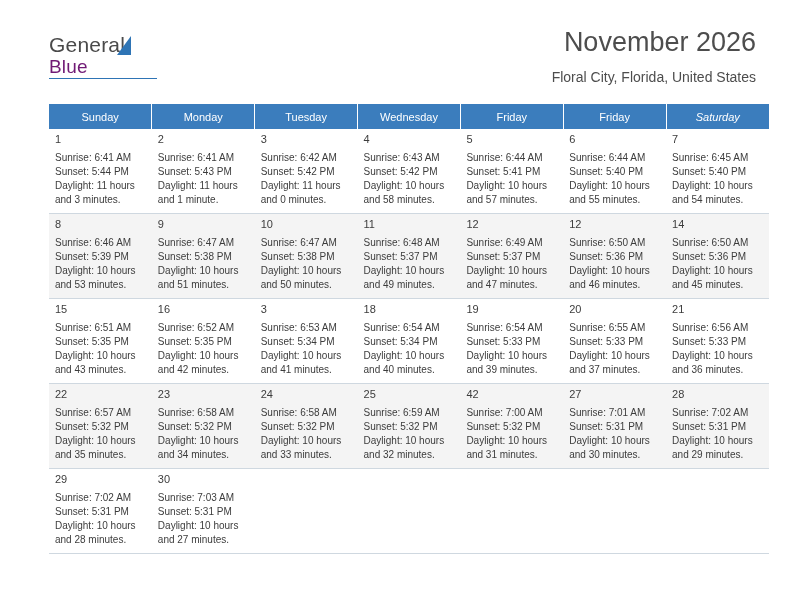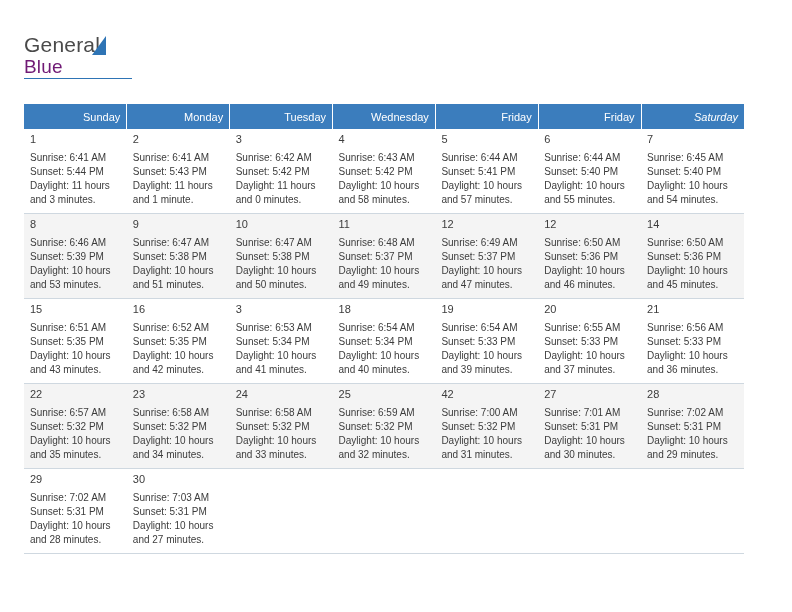--- a/index.html
+++ b/index.html
@@ -12,21 +12,21 @@
     background: #ffffff;
     font-family: "Liberation Sans", sans-serif;
     color: #3c3c3c;
     overflow: hidden;
   }
   .page {
     position: relative;
     width: 792px;
     height: 477px;
     box-sizing: border-box;
-    padding: 28px 36px 0 24px;
+    padding: 28px 36px 0 49px;
   }
   
   .header {
     display: flex;
     align-items: flex-start;
     justify-content: space-between;
     height: 64px;
   }
   .logo {
     position: relative;
@@ -82,21 +82,21 @@
     margin-top: 12px;
     width: 720px;
     border-collapse: collapse;
     table-layout: fixed;
   }
   .calendar th {
     background: #3b7dbd;
     color: #ffffff;
     font-size: 11px;
     font-weight: normal;
-    text-align: right;
+    text-align: center;
     padding: 4px 6px;
     height: 17px;
     border-right: 1px solid #ffffff;
   }
   .calendar th:last-child { border-right: none; font-style: italic; }
   .calendar td {
     vertical-align: top;
     height: 81px;
     padding: 3px 6px 0 6px;
     border-bottom: 1px solid #cfd8e0;
@@ -120,20 +120,24 @@
 <body>
 
 <div class="page">
 
   <div class="header">
     <div class="logo">
       <span class="logo-general">General</span>
       <span class="logo-triangle"></span>
       <span class="logo-blue">Blue</span>
       <span class="logo-underline"></span>
+    </div>
+    <div class="title-block">
+      <h1 class="month-title">November 2026</h1>
+      <div class="location">Floral City, Florida, United States</div>
     </div>
   </div>
 
   <table class="calendar">
     <thead>
       <tr>
         <th>Sunday</th>
         <th>Monday</th>
         <th>Tuesday</th>
         <th>Wednesday</th>

